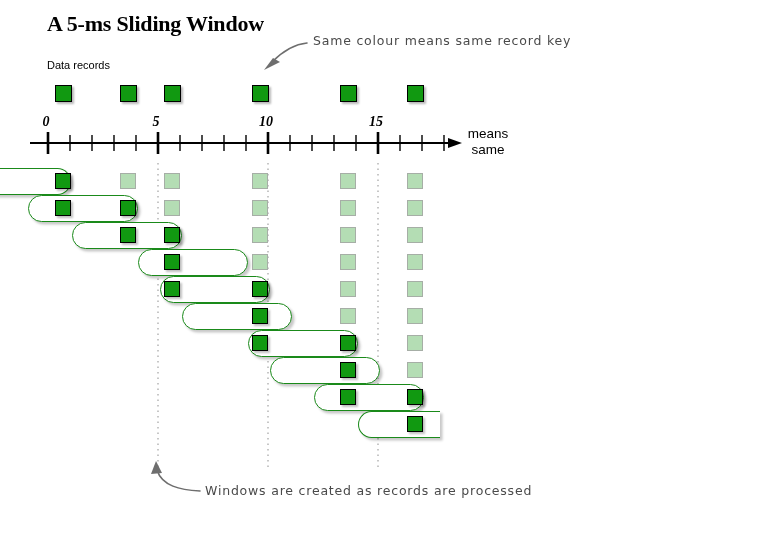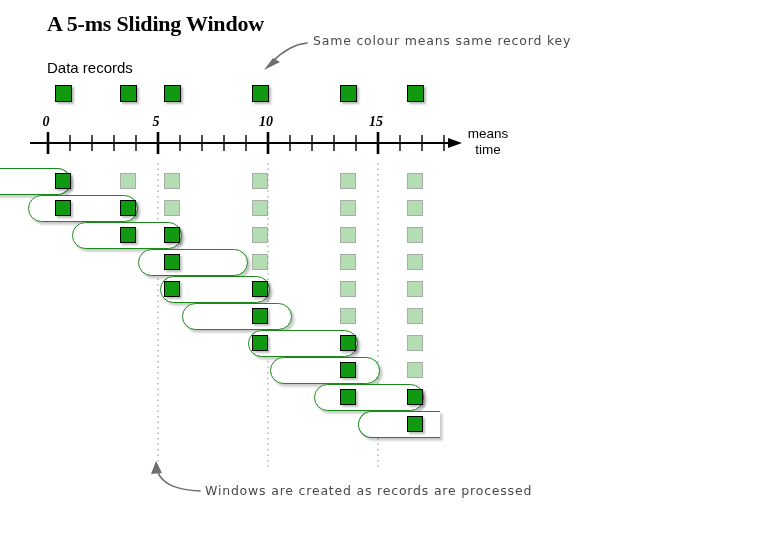--- a/index.html
+++ b/index.html
@@ -30,21 +30,21 @@
     font-size: 22px;
     font-weight: bold;
     letter-spacing: -0.2px;
     white-space: nowrap;
     font-family: Liberation Serif, serif;
   }
   #records-label {
     position: absolute;
     left: 47px;
     top: 59px;
-    font-size: 15px;
+    font-size: 11px;
     white-space: nowrap;
   }
   #stream-time-label {
     position: absolute;
     left: 457px;
     top: 126px;
     font-size: 13.5px;
     line-height: 16px;
     text-align: center;
     width: 62px;
@@ -130,21 +130,21 @@
 </head>
 <body>
 
 <div id="stage">
 
   <div id="title">A 5-ms Sliding Window</div>
   <div id="records-label">Data records</div>
 
   <div id="stream-time-label">
     <span>means</span>
-    <span class="l2">time</span>
+    <span class="l2">same</span>
   </div>
 
   <div class="handwriting" id="annot-windows">Windows are created as records are processed</div>
 
   <div class="handwriting" id="annot-colour">Same colour means same record key</div>
 
   <svg id="vector-layer" viewBox="0 0 783 559" width="783" height="559">
     <g id="axis-group">
         <line x1="30" y1="143" x2="452" y2="143" stroke="#000000" stroke-width="1.8"></line>
         <path d="M 462 143 L 448 138 L 448 148 Z" fill="#000000"></path>

